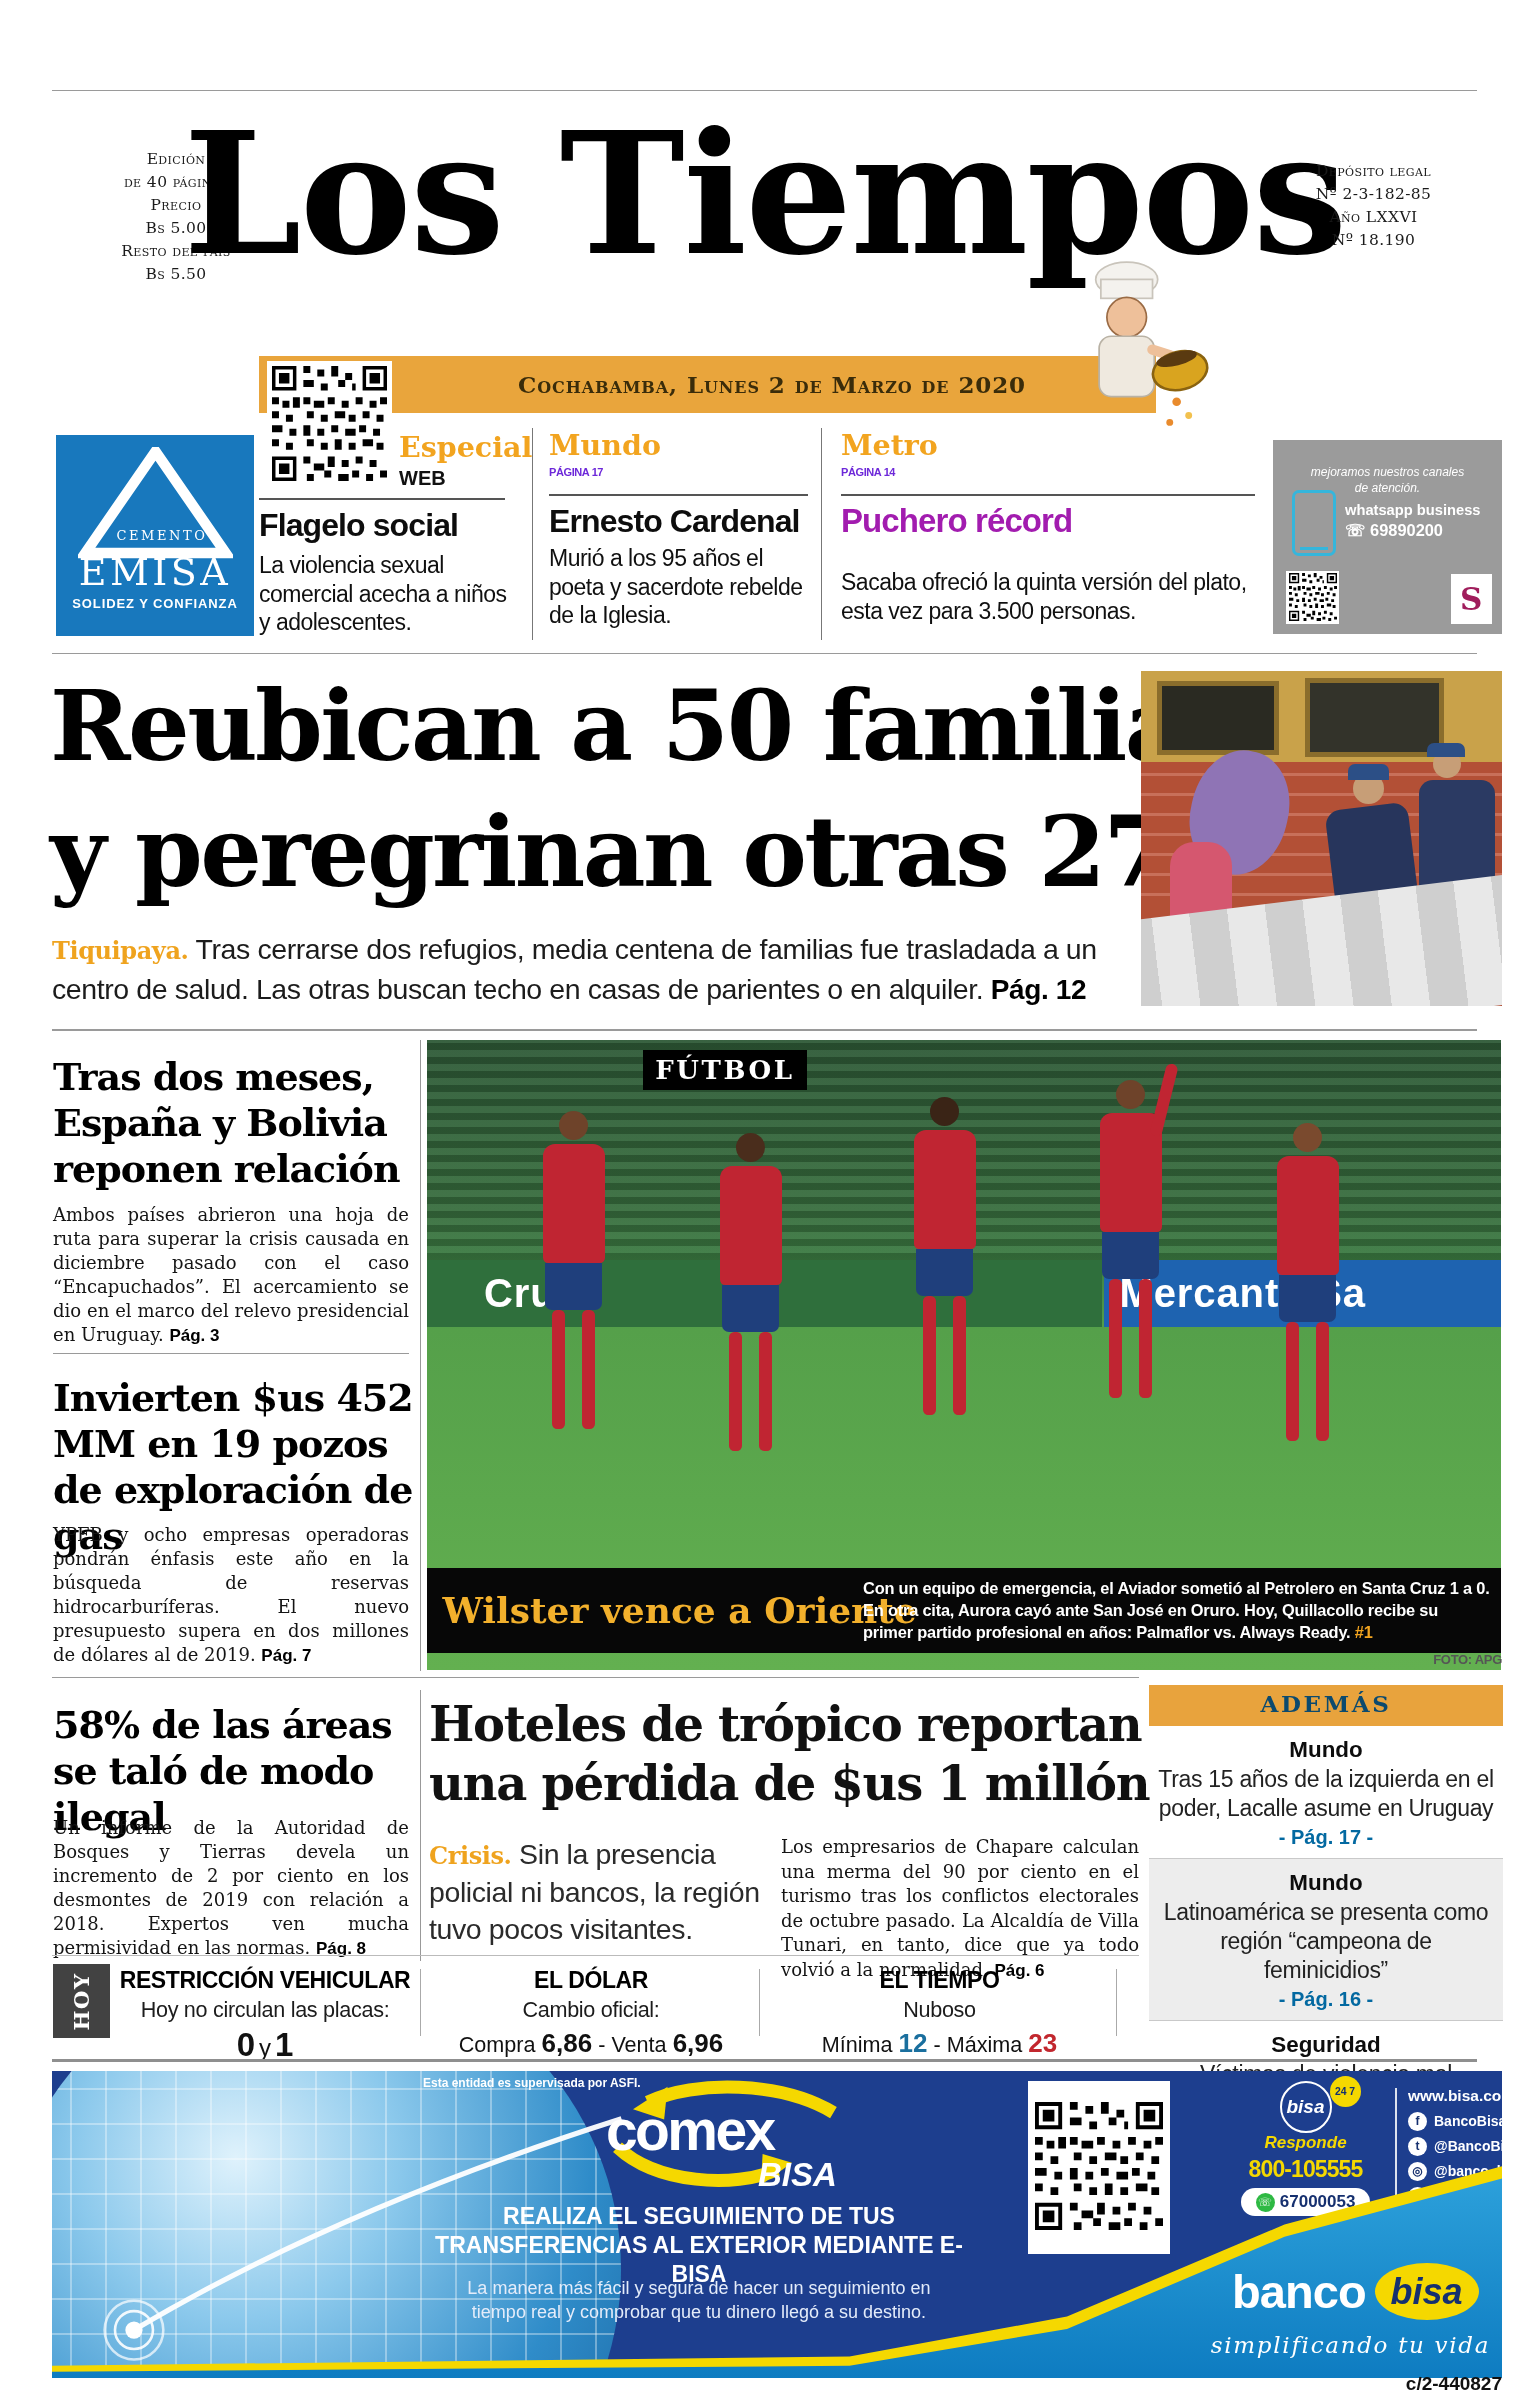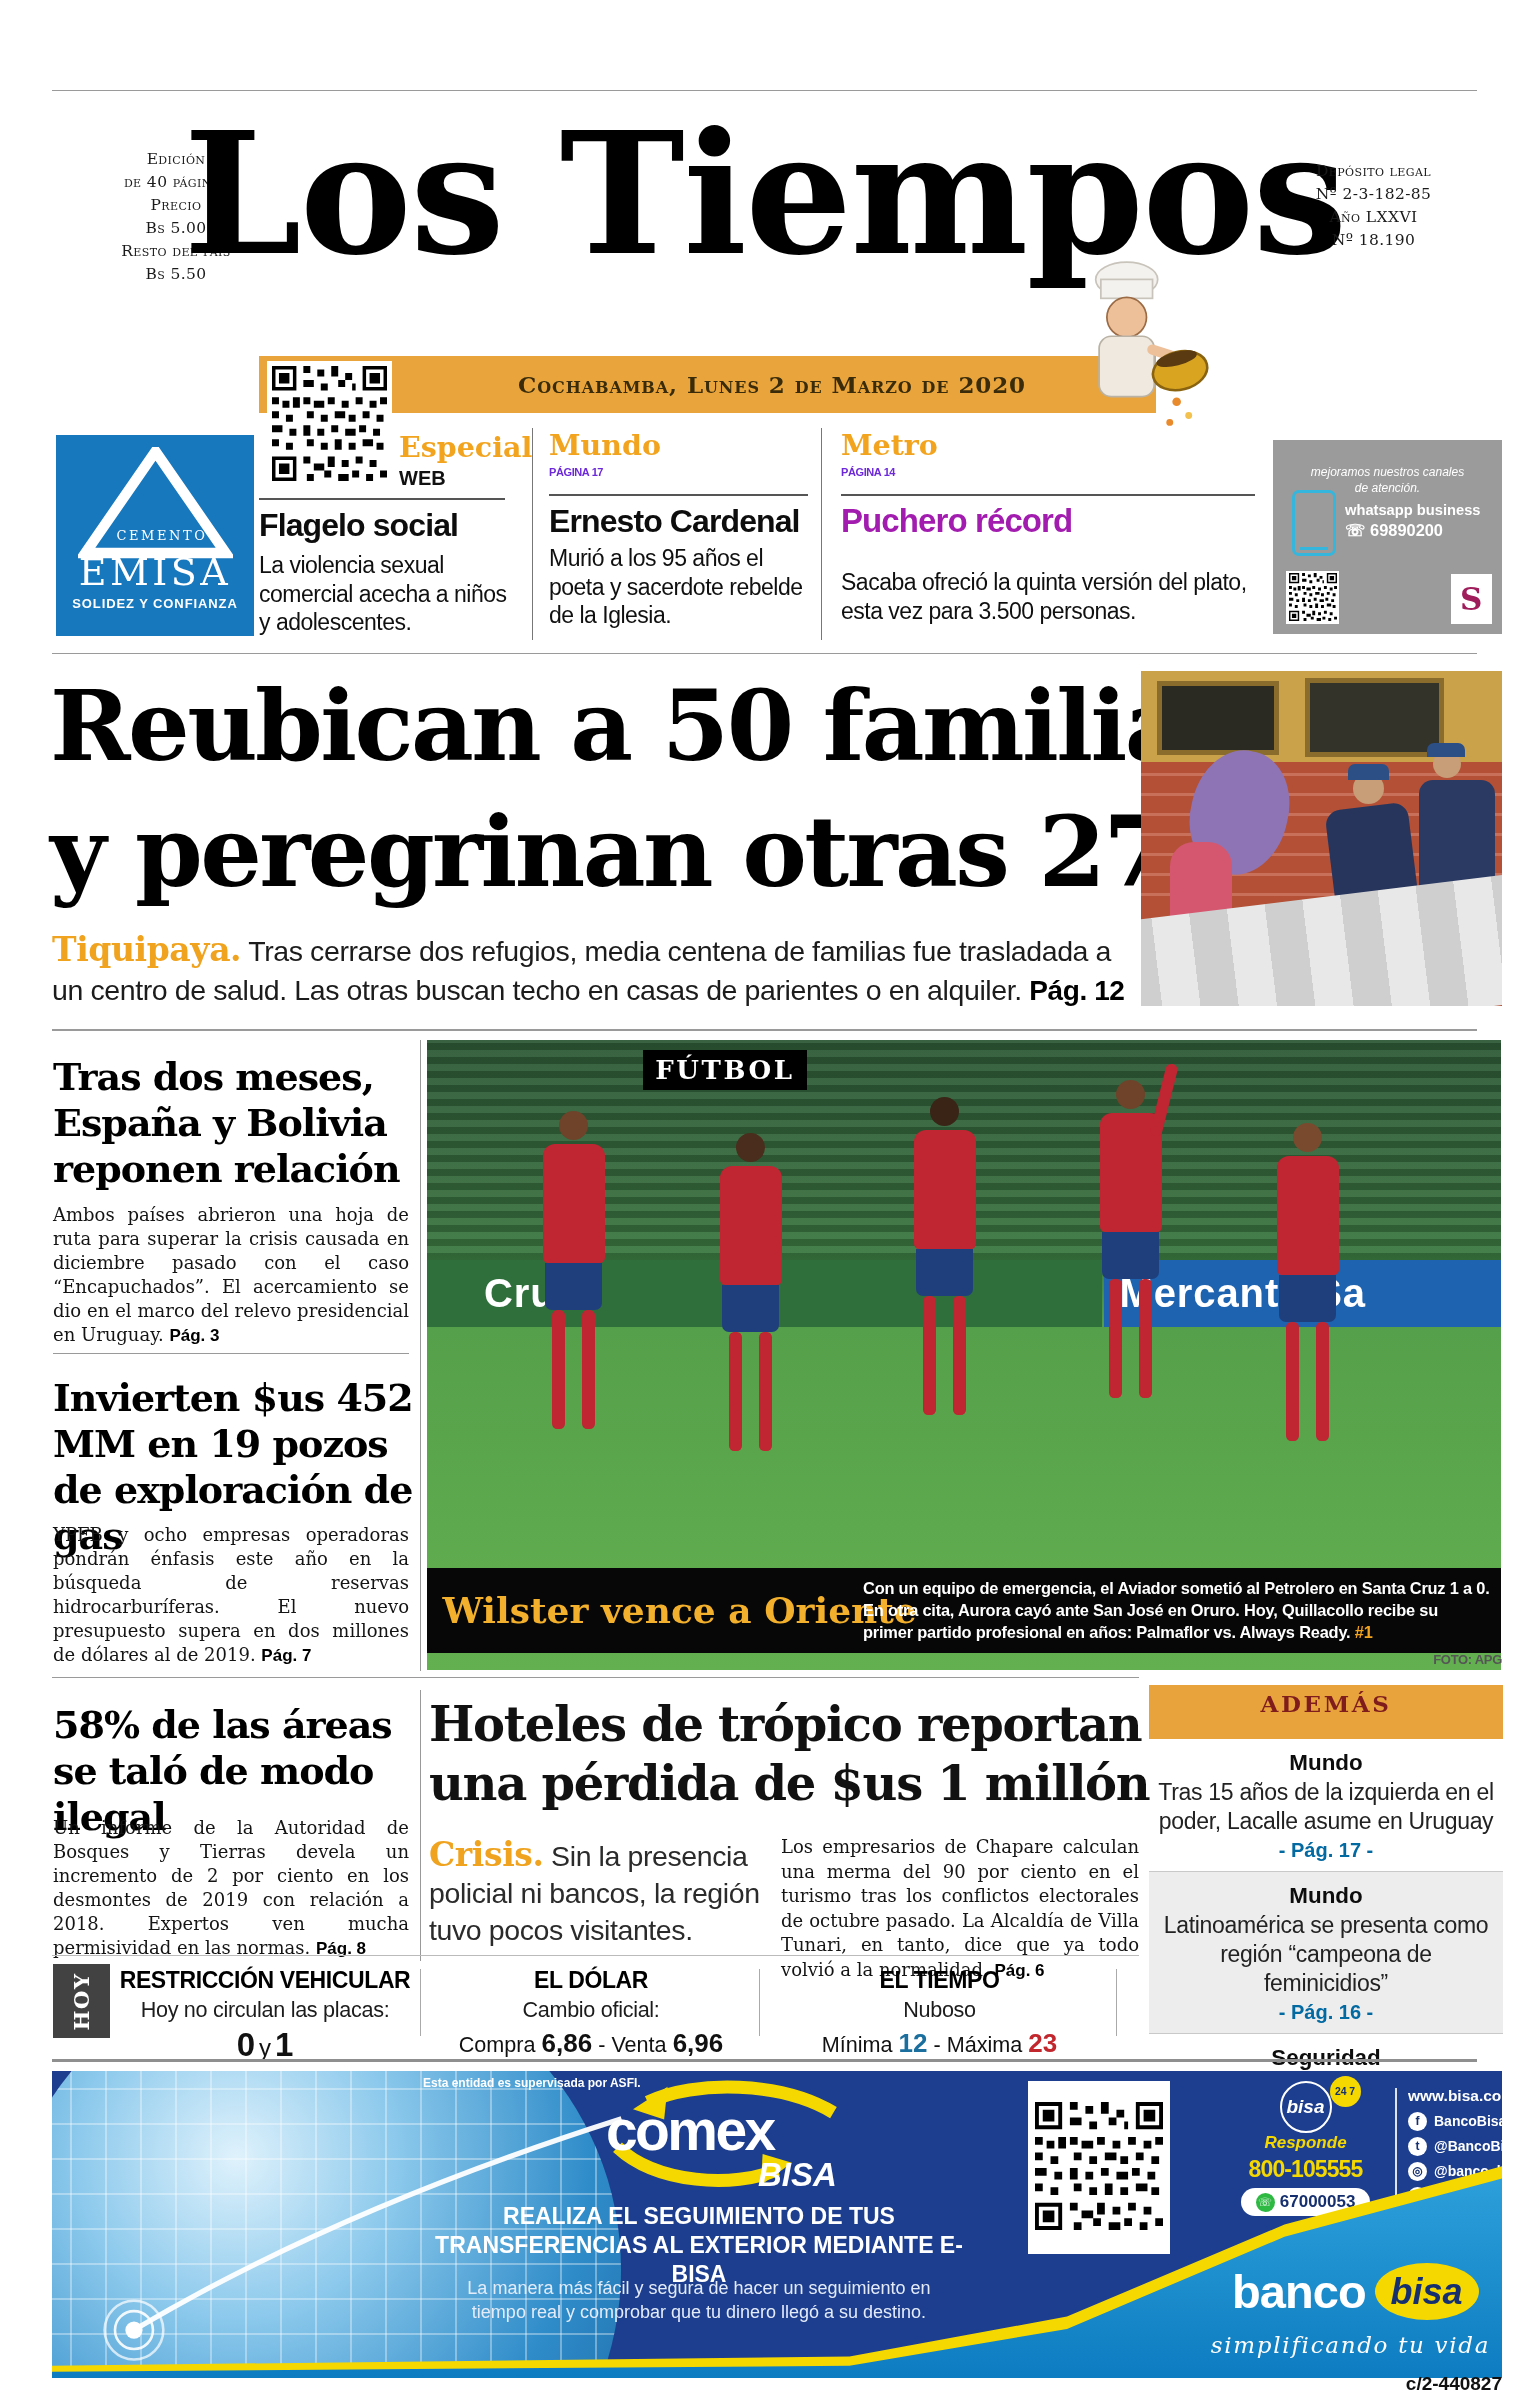--- a/index.html
+++ b/index.html
@@ -21,21 +21,21 @@
   
   .sec-label{font-family:"DejaVu Serif",serif;font-weight:bold;font-size:28.5px;color:#F2A41F;}
   .sec-page{font-weight:bold;font-size:11px;color:#6d28d9;letter-spacing:-0.4px;}
   .sec-head{font-weight:bold;font-size:32px;color:#0d0d0d;letter-spacing:-0.9px;}
   .sec-body{font-size:23px;line-height:28.5px;color:#101010;letter-spacing:-0.5px;}
   .hline{background:#555;height:1.7px;}
   
   .lead-h{font-family:"DejaVu Serif",serif;font-weight:bold;font-size:97px;letter-spacing:-2.6px;
           line-height:1;color:#000;white-space:nowrap;}
   .deck{font-size:28.5px;line-height:39px;letter-spacing:-0.4px;color:#1c1c1c;}
-  .kicker{font-family:"DejaVu Serif",serif;font-weight:bold;color:#EFA31E;font-size:33px;}
+  .kicker{font-family:"DejaVu Serif",serif;font-weight:bold;color:#EFA31E;font-size:24px;}
   .pg{font-weight:bold;color:#000;font-family:"Liberation Sans",sans-serif;}
   
   .art-head{font-family:"DejaVu Serif",serif;font-weight:bold;font-size:38px;line-height:46px;
             letter-spacing:-1px;color:#000;}
   .art-body{font-family:"DejaVu Serif",serif;font-size:18px;line-height:24px;color:#141414;text-align:justify;}
   .art-body .pg{font-size:17px;}
   
   .futbol-bg{background:linear-gradient(180deg,#2e5a37 0%,#386e3e 27%,#3b7a42 34%,#55a04a 46%,#63b050 100%);overflow:hidden;}
   .stands{position:absolute;left:0;top:0;width:100%;height:220px;
           background:repeating-linear-gradient(0deg,rgba(0,0,0,.18) 0 7px,rgba(255,255,255,.05) 7px 14px);}
@@ -44,21 +44,21 @@
   .p-torso{width:62px;height:119px;background:#c02532;border-radius:12px 12px 5.2px 5.2px;margin:3.5px auto 0;position:relative;}
   .p-shorts{width:57px;height:47px;background:#1f3f7c;margin:0 auto;border-radius:0 0 7px 7px;}
   .p-legs{display:flex;justify-content:center;gap:17px;}
   .p-legs div{width:13px;height:119px;background:#c02532;border-radius:5.2px;}
   .cap-bar{background:#070707;}
   .cap-title{font-family:"DejaVu Serif",serif;font-weight:bold;font-size:36px;color:#F2B02C;line-height:85px;white-space:nowrap;}
   .cap-text{font-weight:bold;font-size:16.4px;line-height:22.4px;color:#fff;letter-spacing:-0.2px;}
   .cap-ref{color:#F2A41F;}
   
   .ademas{border:0;}
-  .ademas-head{background:#E8A33D;height:54px;line-height:38px;text-align:center;color:#7f1d1d;
+  .ademas-head{background:#E8A33D;height:41px;line-height:38px;text-align:center;color:#0c4a6e;
                font-family:"DejaVu Serif",serif;font-weight:bold;font-size:23px;letter-spacing:2.6px;}
   .ad-item{padding:11.2px 8.6px 8.6px;text-align:center;}
   .ad-sec{font-weight:bold;font-size:22.4px;color:#0d0d0d;}
   .ad-text{font-size:23px;line-height:29px;color:#222;letter-spacing:-0.3px;margin-top:1.7px;}
   .ad-pg{font-weight:bold;font-size:20px;margin-top:3.5px;color:#0369a1;}
   .ad-gray{background:#ededed;border-top:0.9px solid #c9c9c9;border-bottom:0.9px solid #c9c9c9;}
   
   .ib-title{font-weight:bold;font-size:23px;letter-spacing:-0.4px;color:#000;}
   .ib-sub{font-size:21.6px;color:#1c1c1c;letter-spacing:-0.3px;margin-top:2.6px;}
   .ib-big{font-weight:bold;font-size:33px;}

